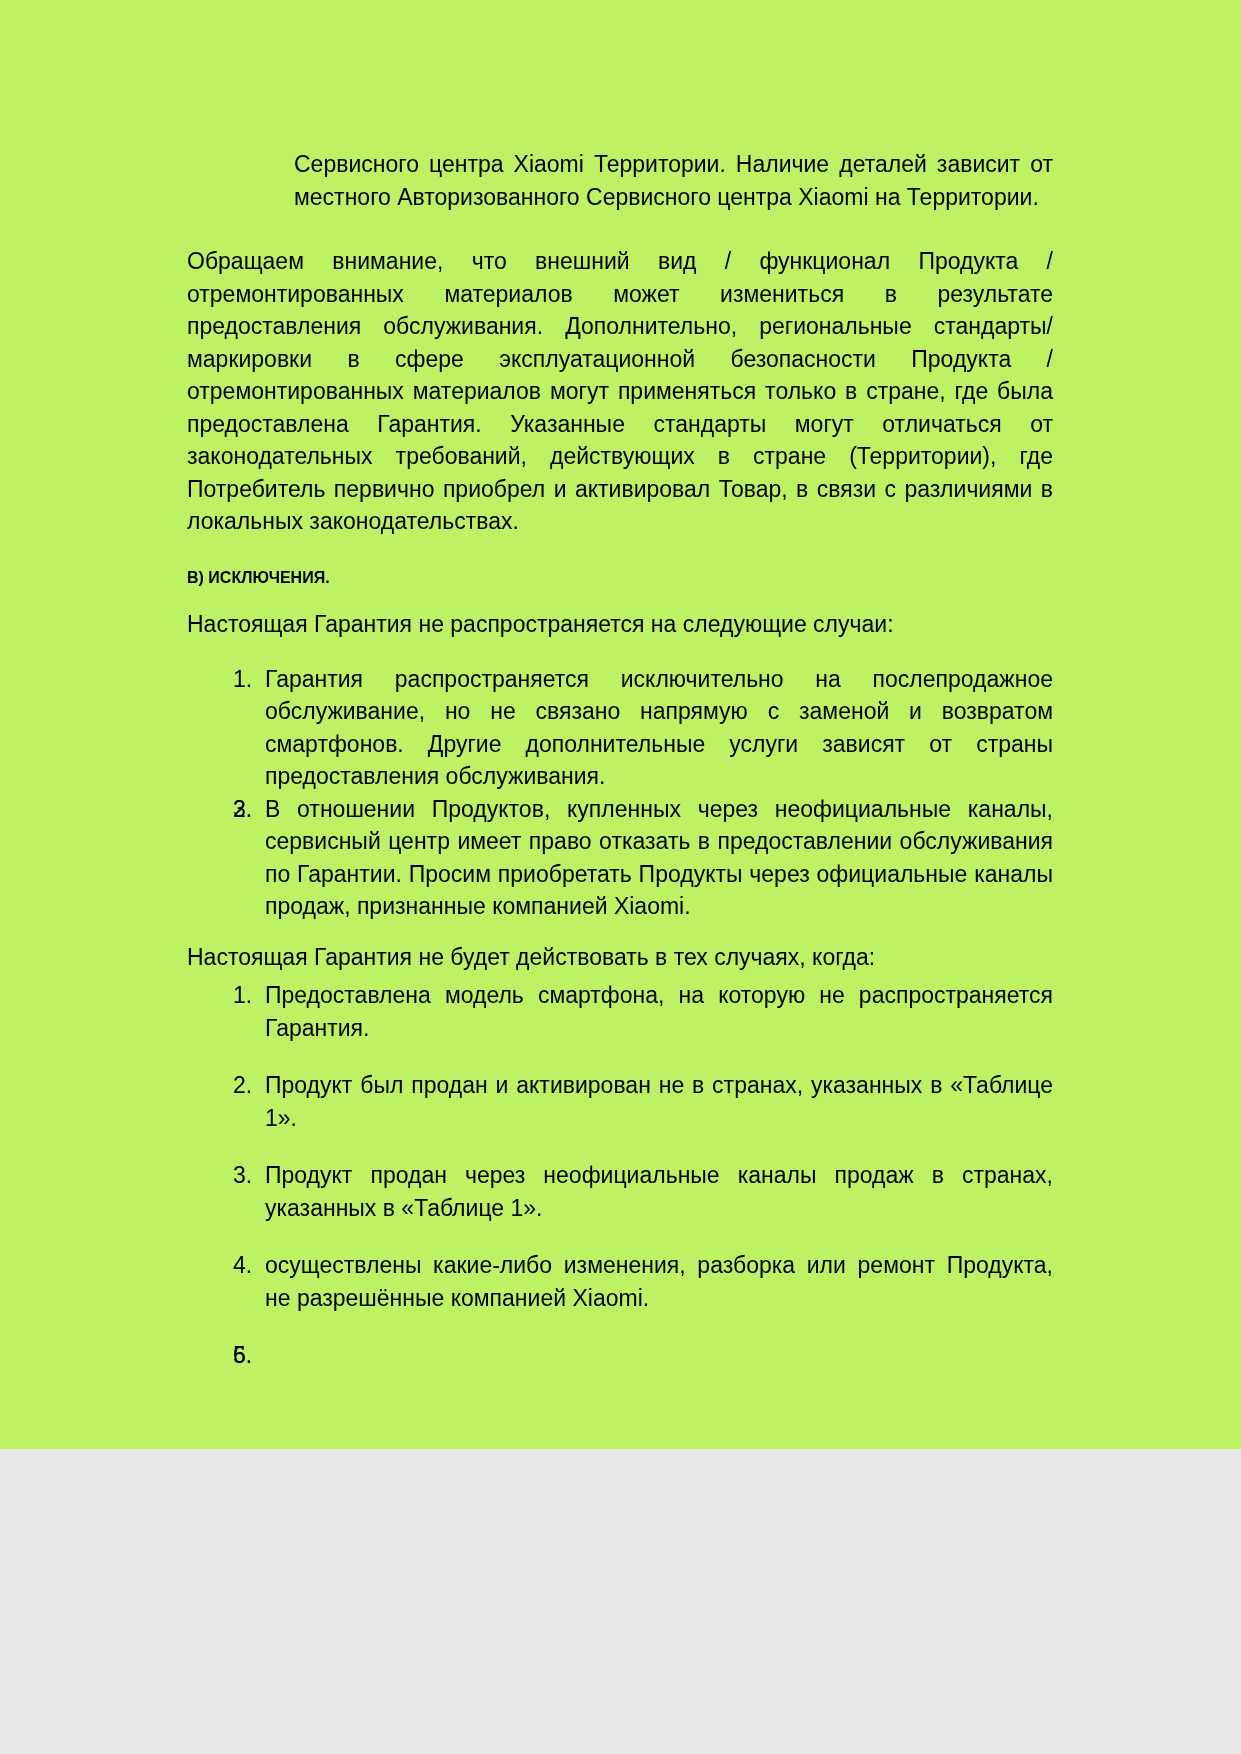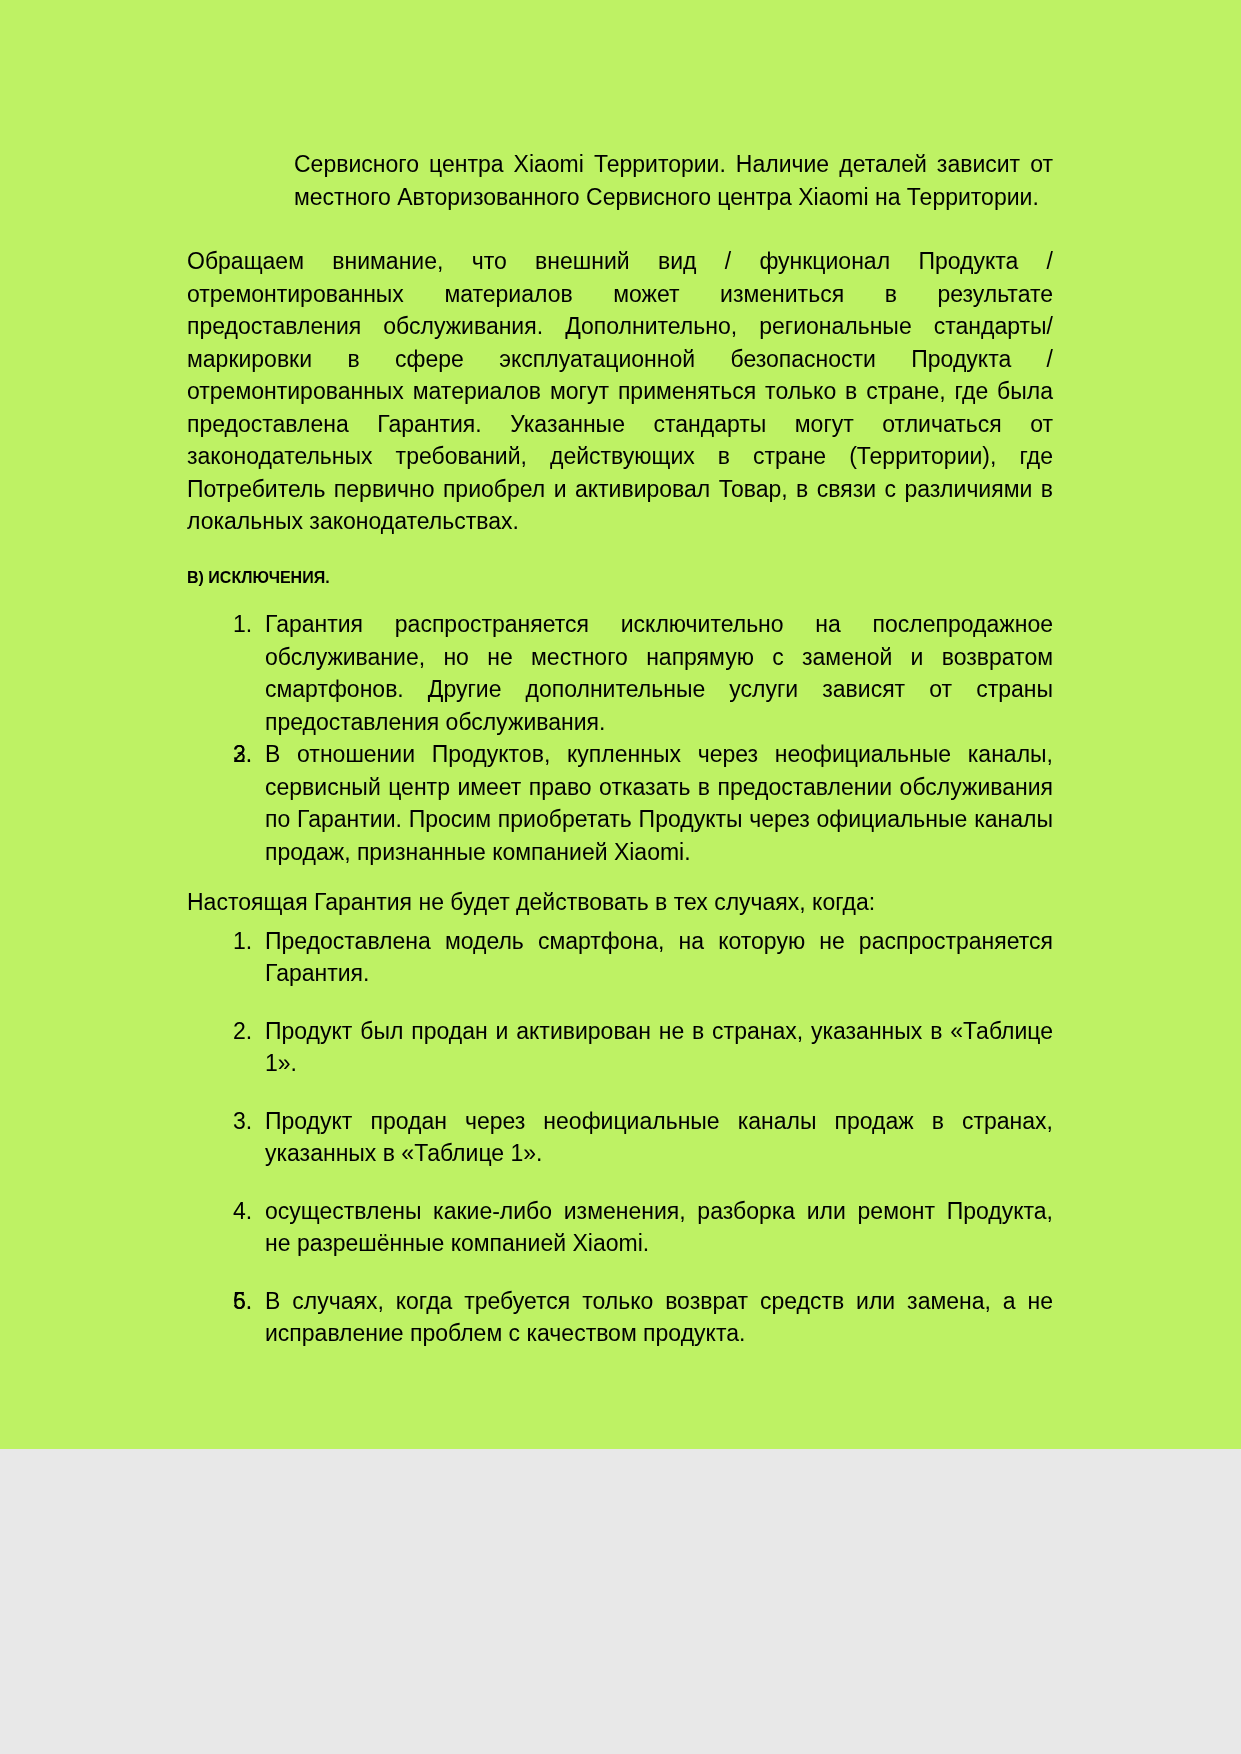--- a/index.html
+++ b/index.html
@@ -76,25 +76,26 @@
 
 <div class="page">
   <div class="content">
 
     <p class="para continuation">Сервисного центра Xiaomi Территории. Наличие деталей зависит от местного Авторизованного Сервисного центра Xiaomi на Территории.</p>
 
     <p class="para notice">Обращаем внимание, что внешний вид / функционал Продукта / отремонтированных материалов может измениться в результате предоставления обслуживания. Дополнительно, региональные стандарты/маркировки в сфере эксплуатационной безопасности Продукта / отремонтированных материалов могут применяться только в стране, где была предоставлена Гарантия. Указанные стандарты могут отличаться от законодательных требований, действующих в стране (Территории), где Потребитель первично приобрел и активировал Товар, в связи с различиями в локальных законодательствах.</p>
 
     <h2 class="heading">В) ИСКЛЮЧЕНИЯ.</h2>
 
+    <p class="para intro1">Настоящая Гарантия не распространяется на следующие случаи:</p>
 
     <ol class="list list-a">
       <li class="li">
         <span class="li-num">1.</span>
-        <span>Гарантия распространяется исключительно на послепродажное обслуживание, но не местного напрямую с заменой и возвратом смартфонов. Другие дополнительные услуги зависят от страны предоставления обслуживания.</span>
+        <span>Гарантия распространяется исключительно на послепродажное обслуживание, но не связано напрямую с заменой и возвратом смартфонов. Другие дополнительные услуги зависят от страны предоставления обслуживания.</span>
       </li>
       <li class="li">
         <span class="li-num">2.</span>
       </li>
       <li class="li">
         <span class="li-num">3.</span>
         <span>В отношении Продуктов, купленных через неофициальные каналы, сервисный центр имеет право отказать в предоставлении обслуживания по Гарантии. Просим приобретать Продукты через официальные каналы продаж, признанные компанией Xiaomi.</span>
       </li>
     </ol>
 
@@ -115,20 +116,19 @@
       </li>
       <li class="li">
         <span class="li-num">4.</span>
         <span>осуществлены какие-либо изменения, разборка или ремонт Продукта, не разрешённые компанией Xiaomi.</span>
       </li>
       <li class="li">
         <span class="li-num">5.</span>
       </li>
       <li class="li">
         <span class="li-num">6.</span>
-        <span>В случаях, когда требуется только возврат средств или замена, а не исправление проблем с качеством продукта.</span>
       </li>
     </ol>
 
   </div>
 
   <div class="page-number">3</div>
 </div>
 
 </body></html>

